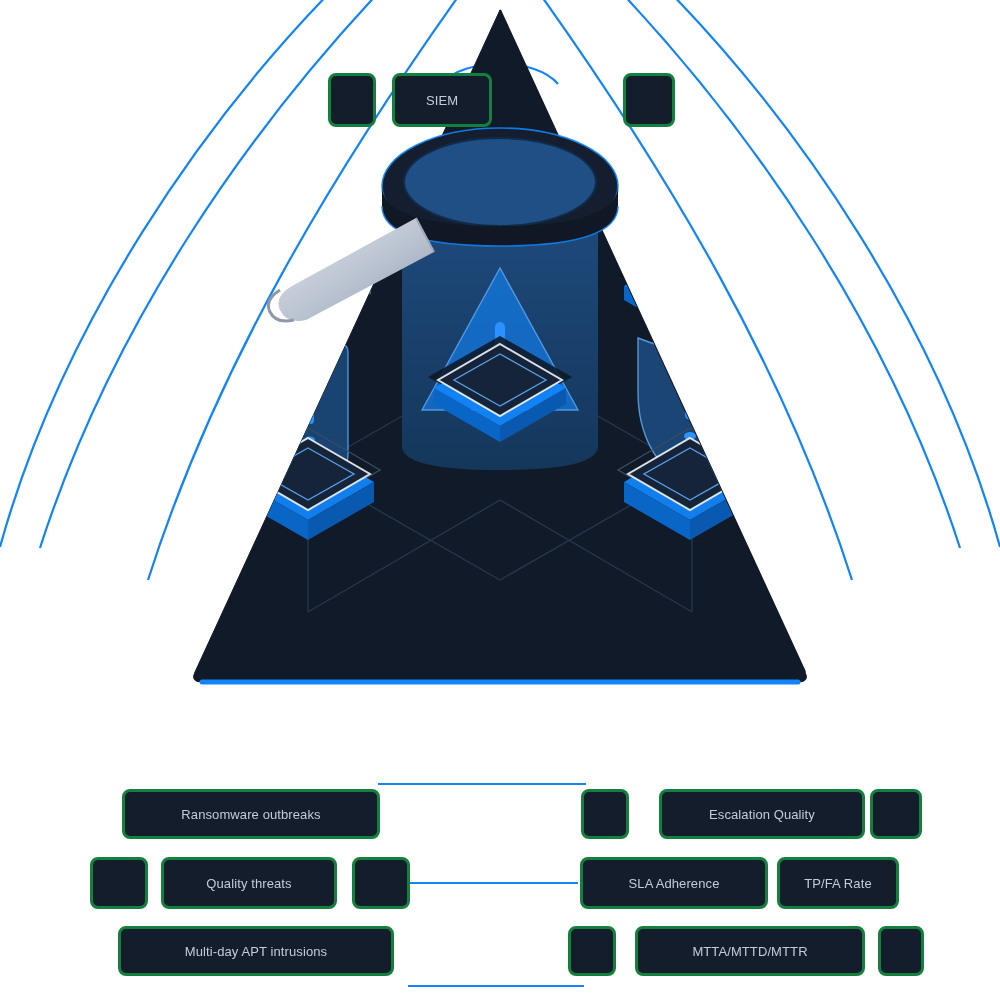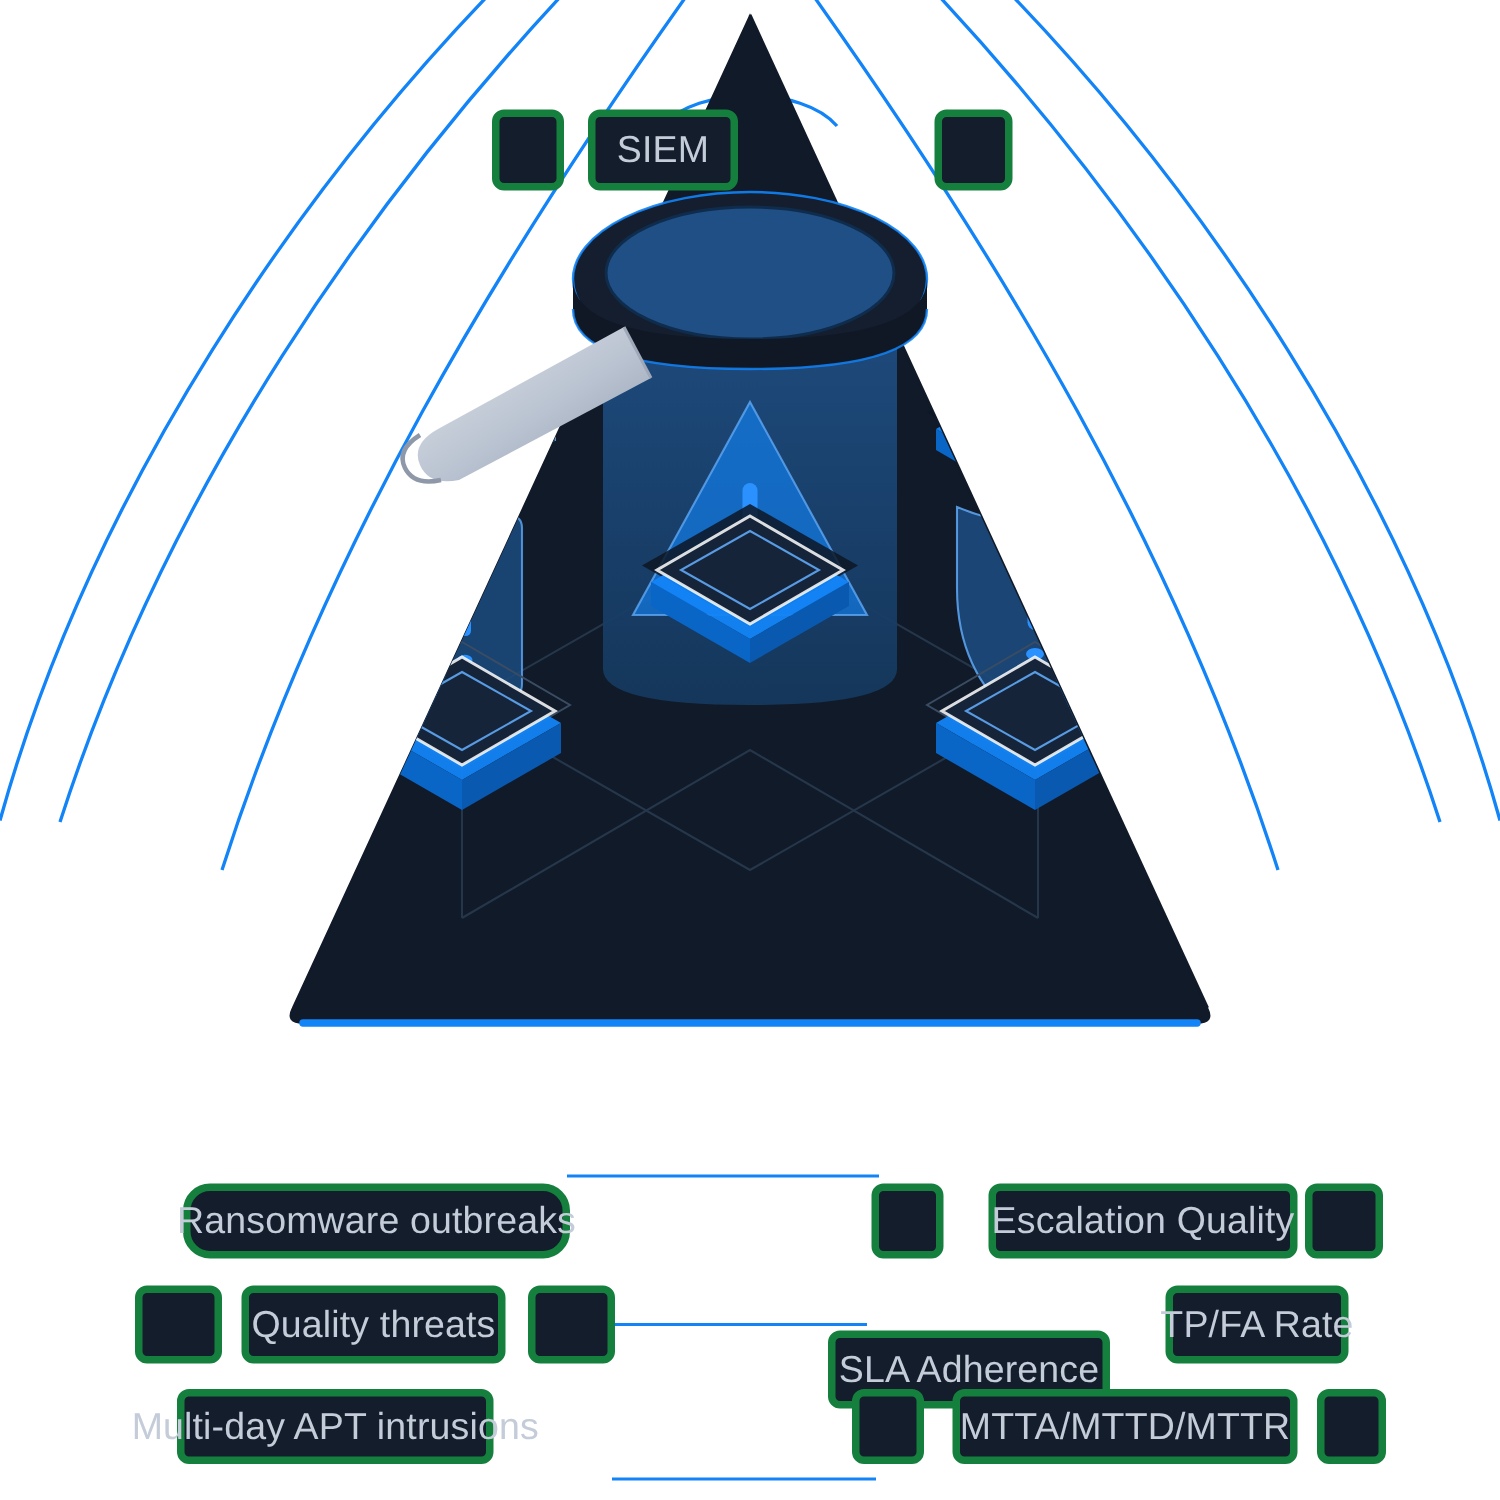--- a/index.html
+++ b/index.html
@@ -17,24 +17,24 @@
   #arcs{position:absolute;left:0;top:0;width:1000px;height:1000px;pointer-events:none;}
 
   
   #illo{position:absolute;left:180px;top:0px;width:640px;height:700px;}
 
   
   .node{
     position:absolute;
     box-sizing:border-box;
     background:#141d2b;
-    border:5px solid #15803d;
+    border:3px solid #15803d;
     border-radius:8px;
     color:#c3ccd8;
-    font-size:25px;
+    font-size:13px;
     line-height:1;
     display:flex;
     align-items:center;
     justify-content:center;
     letter-spacing:.1px;
     white-space:nowrap;
   }
   .node.blank{color:transparent;}
 
   
@@ -205,29 +205,29 @@
   </svg>
 
   <div class="conn" style="left:378px;top:783px;width:208px;"></div>
   <div class="conn" style="left:388px;top:882px;width:190px;"></div>
   <div class="conn" style="left:408px;top:985px;width:176px;"></div>
 
   <div class="node blank" style="left:328px;top:73px;width:48px;height:54px;"></div>
   <div class="node" style="left:392px;top:73px;width:100px;height:54px;">SIEM</div>
   <div class="node blank" style="left:623px;top:73px;width:52px;height:54px;"></div>
 
-  <div class="node" style="left:122px;top:789px;width:258px;height:50px;border-radius:18px;">Ransomware outbreaks</div>
+  <div class="node" style="left:122px;top:789px;width:258px;height:50px;">Ransomware outbreaks</div>
   <div class="node blank" style="left:581px;top:789px;width:48px;height:50px;"></div>
   <div class="node" style="left:647px;top:789px;width:206px;height:50px;margin-left:12px;">Escalation Quality</div>
   <div class="node blank" style="left:870px;top:789px;width:52px;height:50px;"></div>
 
   <div class="node blank" style="left:90px;top:857px;width:58px;height:52px;"></div>
   <div class="node" style="left:161px;top:857px;width:176px;height:52px;">Quality threats</div>
   <div class="node blank" style="left:352px;top:857px;width:58px;height:52px;"></div>
-  <div class="node" style="left:552px;top:857px;width:188px;height:52px;margin-top:30px;">SLA Adherence</div>
+  <div class="node" style="left:580px;top:857px;width:188px;height:52px;">SLA Adherence</div>
   <div class="node" style="left:777px;top:857px;width:122px;height:52px;">TP/FA Rate</div>
 
-  <div class="node" style="left:118px;top:926px;width:211px;height:50px;">Multi-day APT intrusions</div>
+  <div class="node" style="left:118px;top:926px;width:276px;height:50px;">Multi-day APT intrusions</div>
   <div class="node blank" style="left:568px;top:926px;width:48px;height:50px;"></div>
   <div class="node" style="left:635px;top:926px;width:230px;height:50px;">MTTA/MTTD/MTTR</div>
   <div class="node blank" style="left:878px;top:926px;width:46px;height:50px;"></div>
 
 </div>
 
 </body></html>

